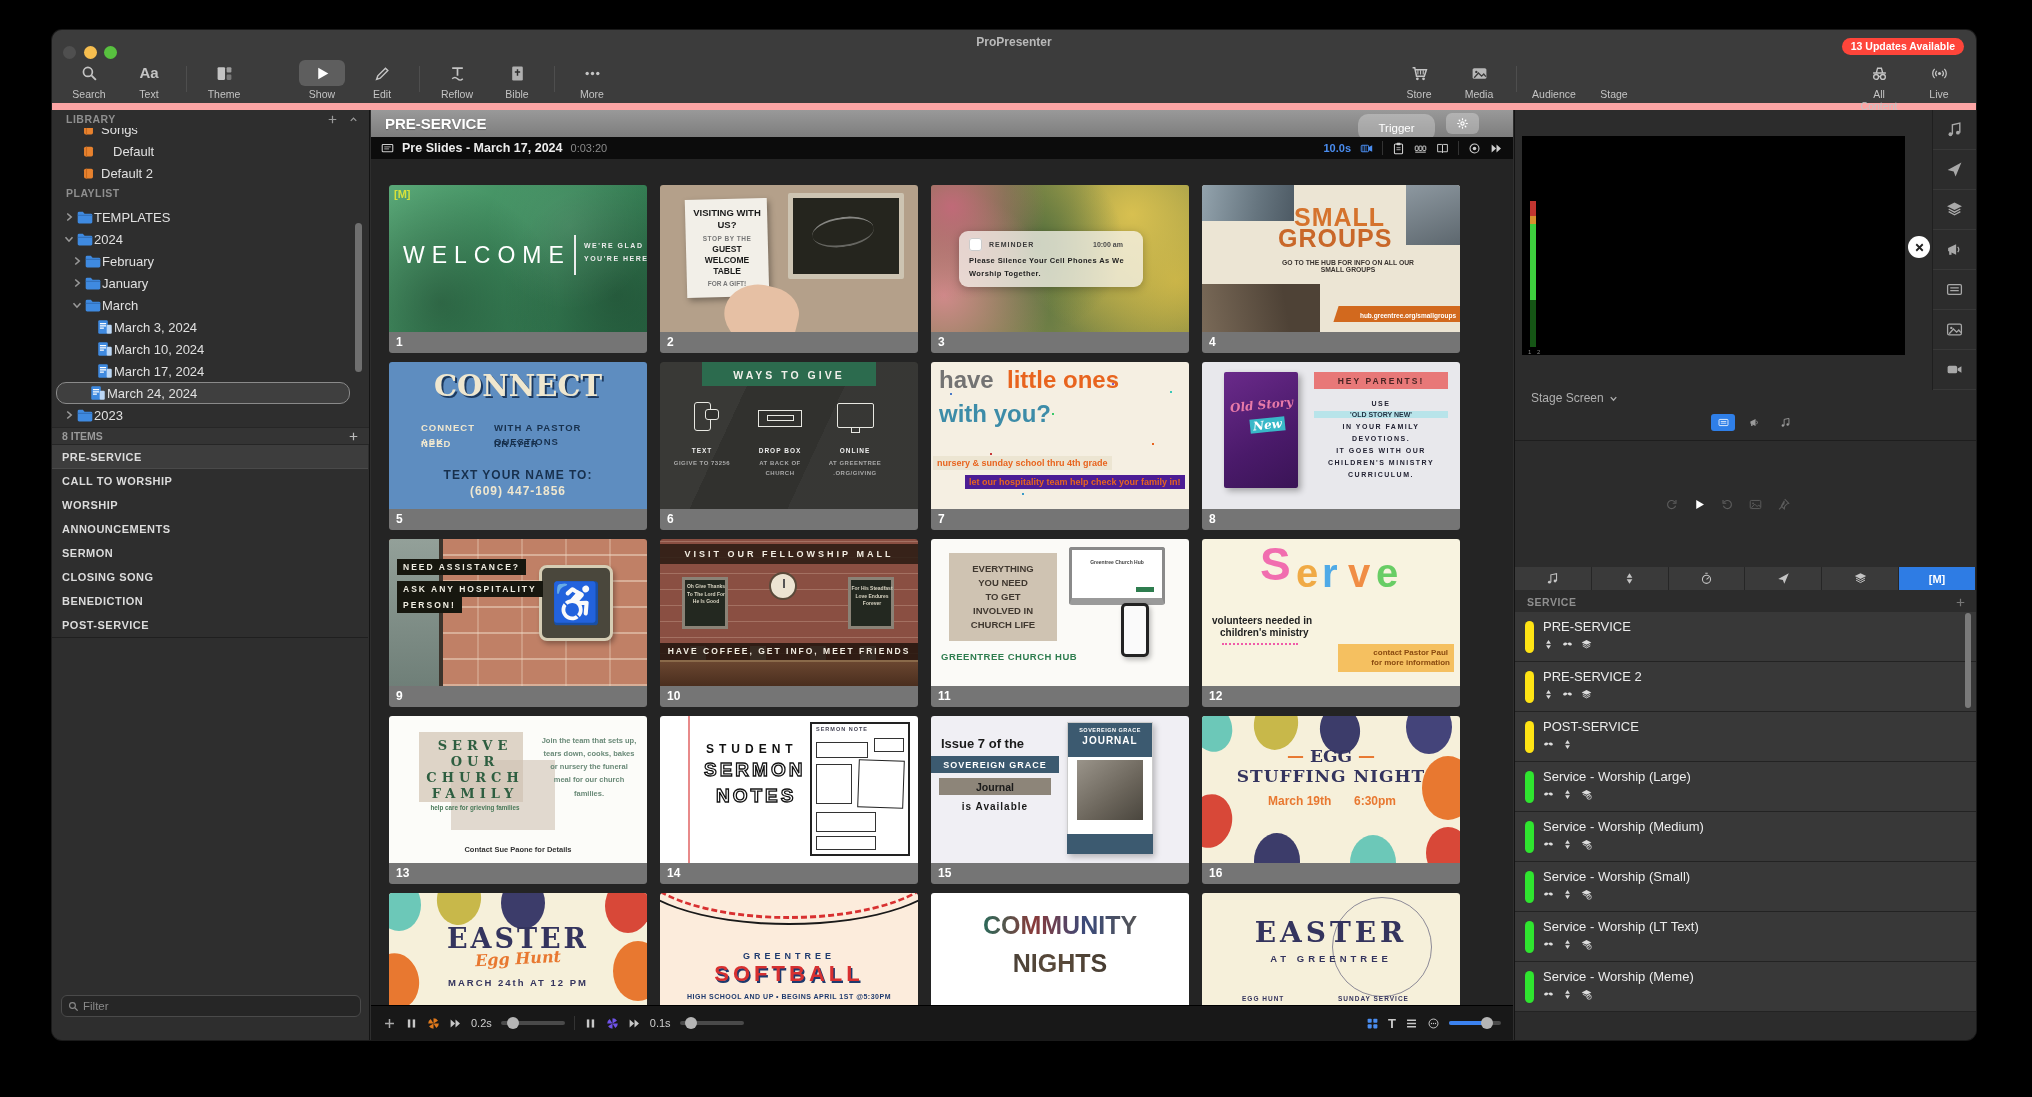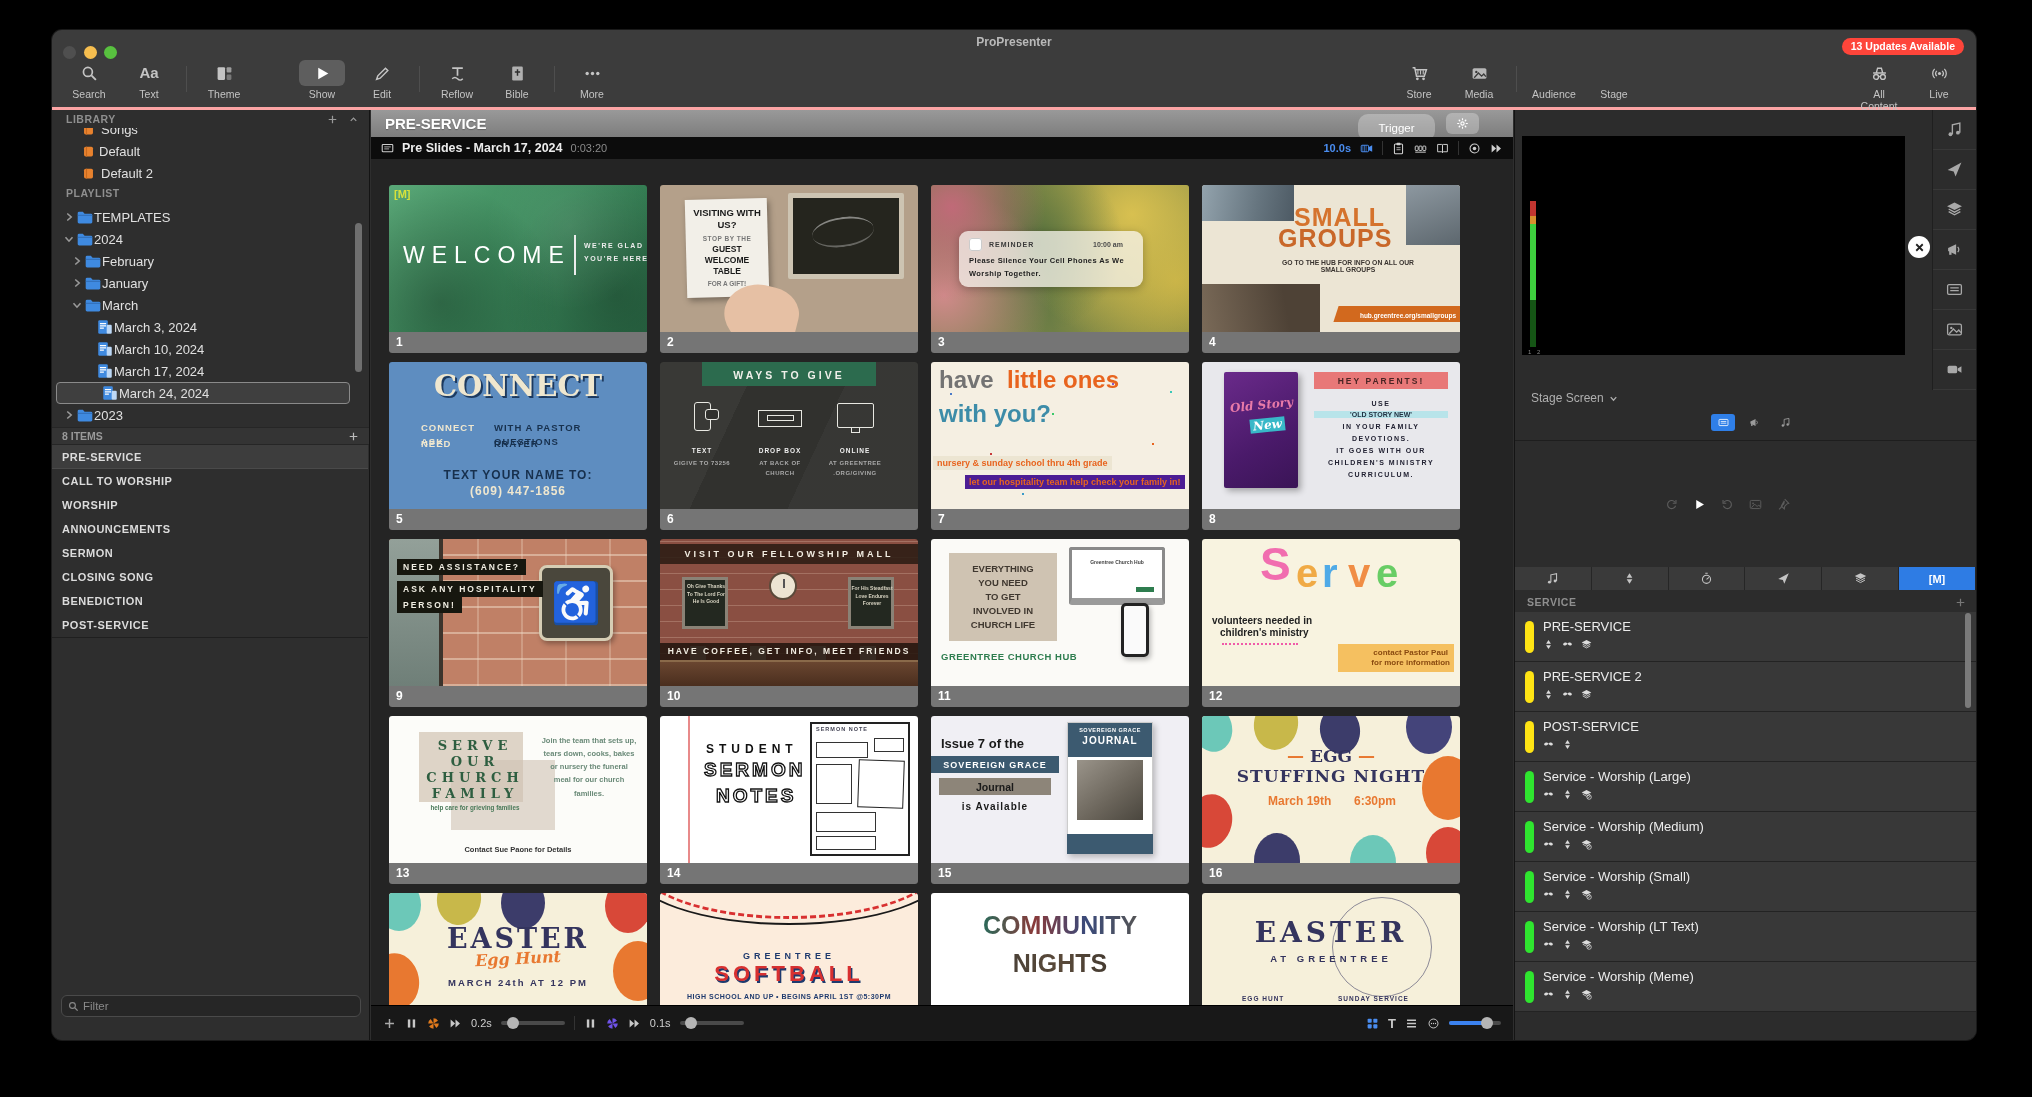--- a/index.html
+++ b/index.html
@@ -1,20 +1,20 @@
 <!DOCTYPE html>
 <html><head>
 <meta charset="utf-8">
 <style>
 :root{--s:"Liberation Sans",sans-serif;--f:"DejaVu Serif",serif}
 *{margin:0;padding:0;box-sizing:border-box}
 html,body{width:2032px;height:1097px;background:#000;font-family:var(--s);overflow:hidden}
 .window{position:absolute;left:52px;top:30px;width:1924px;height:1010px;background:#2e2e2e;border-radius:10px;overflow:hidden;box-shadow:0 0 0 1px #1a1a1a,0 30px 80px rgba(0,0,0,.7)}
 
-.chrome{position:absolute;left:0;top:0;right:0;height:80px;background:#3c3c3c;border-bottom:3px solid #fca5a5}
+.chrome{position:absolute;left:0;top:0;right:0;height:80px;background:#3c3c3c;border-bottom:7px solid #fca5a5}
 .tlight{position:absolute;top:16px;width:13px;height:13px;border-radius:50%}
 .tl1{left:11px;background:#4f4f4f}.tl2{left:32px;background:#f6be4f}.tl3{left:52px;background:#58c13f}
 .wtitle{position:absolute;left:0;right:0;top:5px;text-align:center;font-size:12px;font-weight:700;color:#b9b9b9}
 .badge{position:absolute;right:12px;top:8px;height:17px;line-height:17px;border-radius:9px;background:#fe453a;color:#fff;font-size:10.5px;font-weight:700;padding:0 9px}
 .tbrow{position:absolute;top:30px;left:14px;display:flex;align-items:flex-start;gap:14px}
 .tbrow.rt{left:1344px}
 .tbrow.fr{left:auto;right:14px}
 .tb{width:46px;text-align:center;cursor:default}
 .tb .tbi{height:26px;display:flex;align-items:center;justify-content:center;color:#c4c4c4;border-radius:6px}
 .tb.act .tbi{background:#5e5e5e}
@@ -475,21 +475,21 @@
           </span>
           <span style="margin-left: 6px;">Songs</span>
         </div>
         <div class="librow" style="top: 30px; padding-left: 30px;">
           <span class="ic sm">
             <svg viewBox="0 0 16 16">
               <rect x="2.5" y="2" width="11" height="12" rx="2" fill="#e8822e"></rect>
               <path d="M5.5 2v12" stroke="#c96a1e" stroke-width="1.4"></path>
             </svg>
           </span>
-          <span style="margin-left: 4px;">Default</span>
+          <span style="margin-left: 18px;">Default</span>
         </div>
         <div class="librow" style="top: 52px; padding-left: 30px;">
           <span class="ic sm">
             <svg viewBox="0 0 16 16">
               <rect x="2.5" y="2" width="11" height="12" rx="2" fill="#e8822e"></rect>
               <path d="M5.5 2v12" stroke="#c96a1e" stroke-width="1.4"></path>
             </svg>
           </span>
           <span style="margin-left: 6px;">Default 2</span>
         </div>
@@ -594,21 +594,21 @@
           <span style="width: 14px; display: inline-block;"></span>
           <span class="fic">
             <svg viewBox="0 0 16 16">
               <rect x="2" y="2" width="8.5" height="12" rx="1.2" fill="#3f8ae0"></rect>
               <path d="M3.5 5H9M3.5 7H9M3.5 9H7" stroke="#fff" stroke-width="1"></path>
               <rect x="9.5" y="6" width="4.5" height="8" rx="1" fill="#bcd7f5"></rect>
             </svg>
           </span>
           <span>March 17, 2024</span>
         </div>
-        <div class="trow sel" style="top: 272px; padding-left: 30px;">
+        <div class="trow sel" style="top: 272px; padding-left: 18px; border-radius: 10px;">
           <span style="width: 14px; display: inline-block;"></span>
           <span class="fic">
             <svg viewBox="0 0 16 16">
               <rect x="2" y="2" width="8.5" height="12" rx="1.2" fill="#3f8ae0"></rect>
               <path d="M3.5 5H9M3.5 7H9M3.5 9H7" stroke="#fff" stroke-width="1"></path>
               <rect x="9.5" y="6" width="4.5" height="8" rx="1" fill="#bcd7f5"></rect>
             </svg>
           </span>
           <span>March 24, 2024</span>
         </div>

